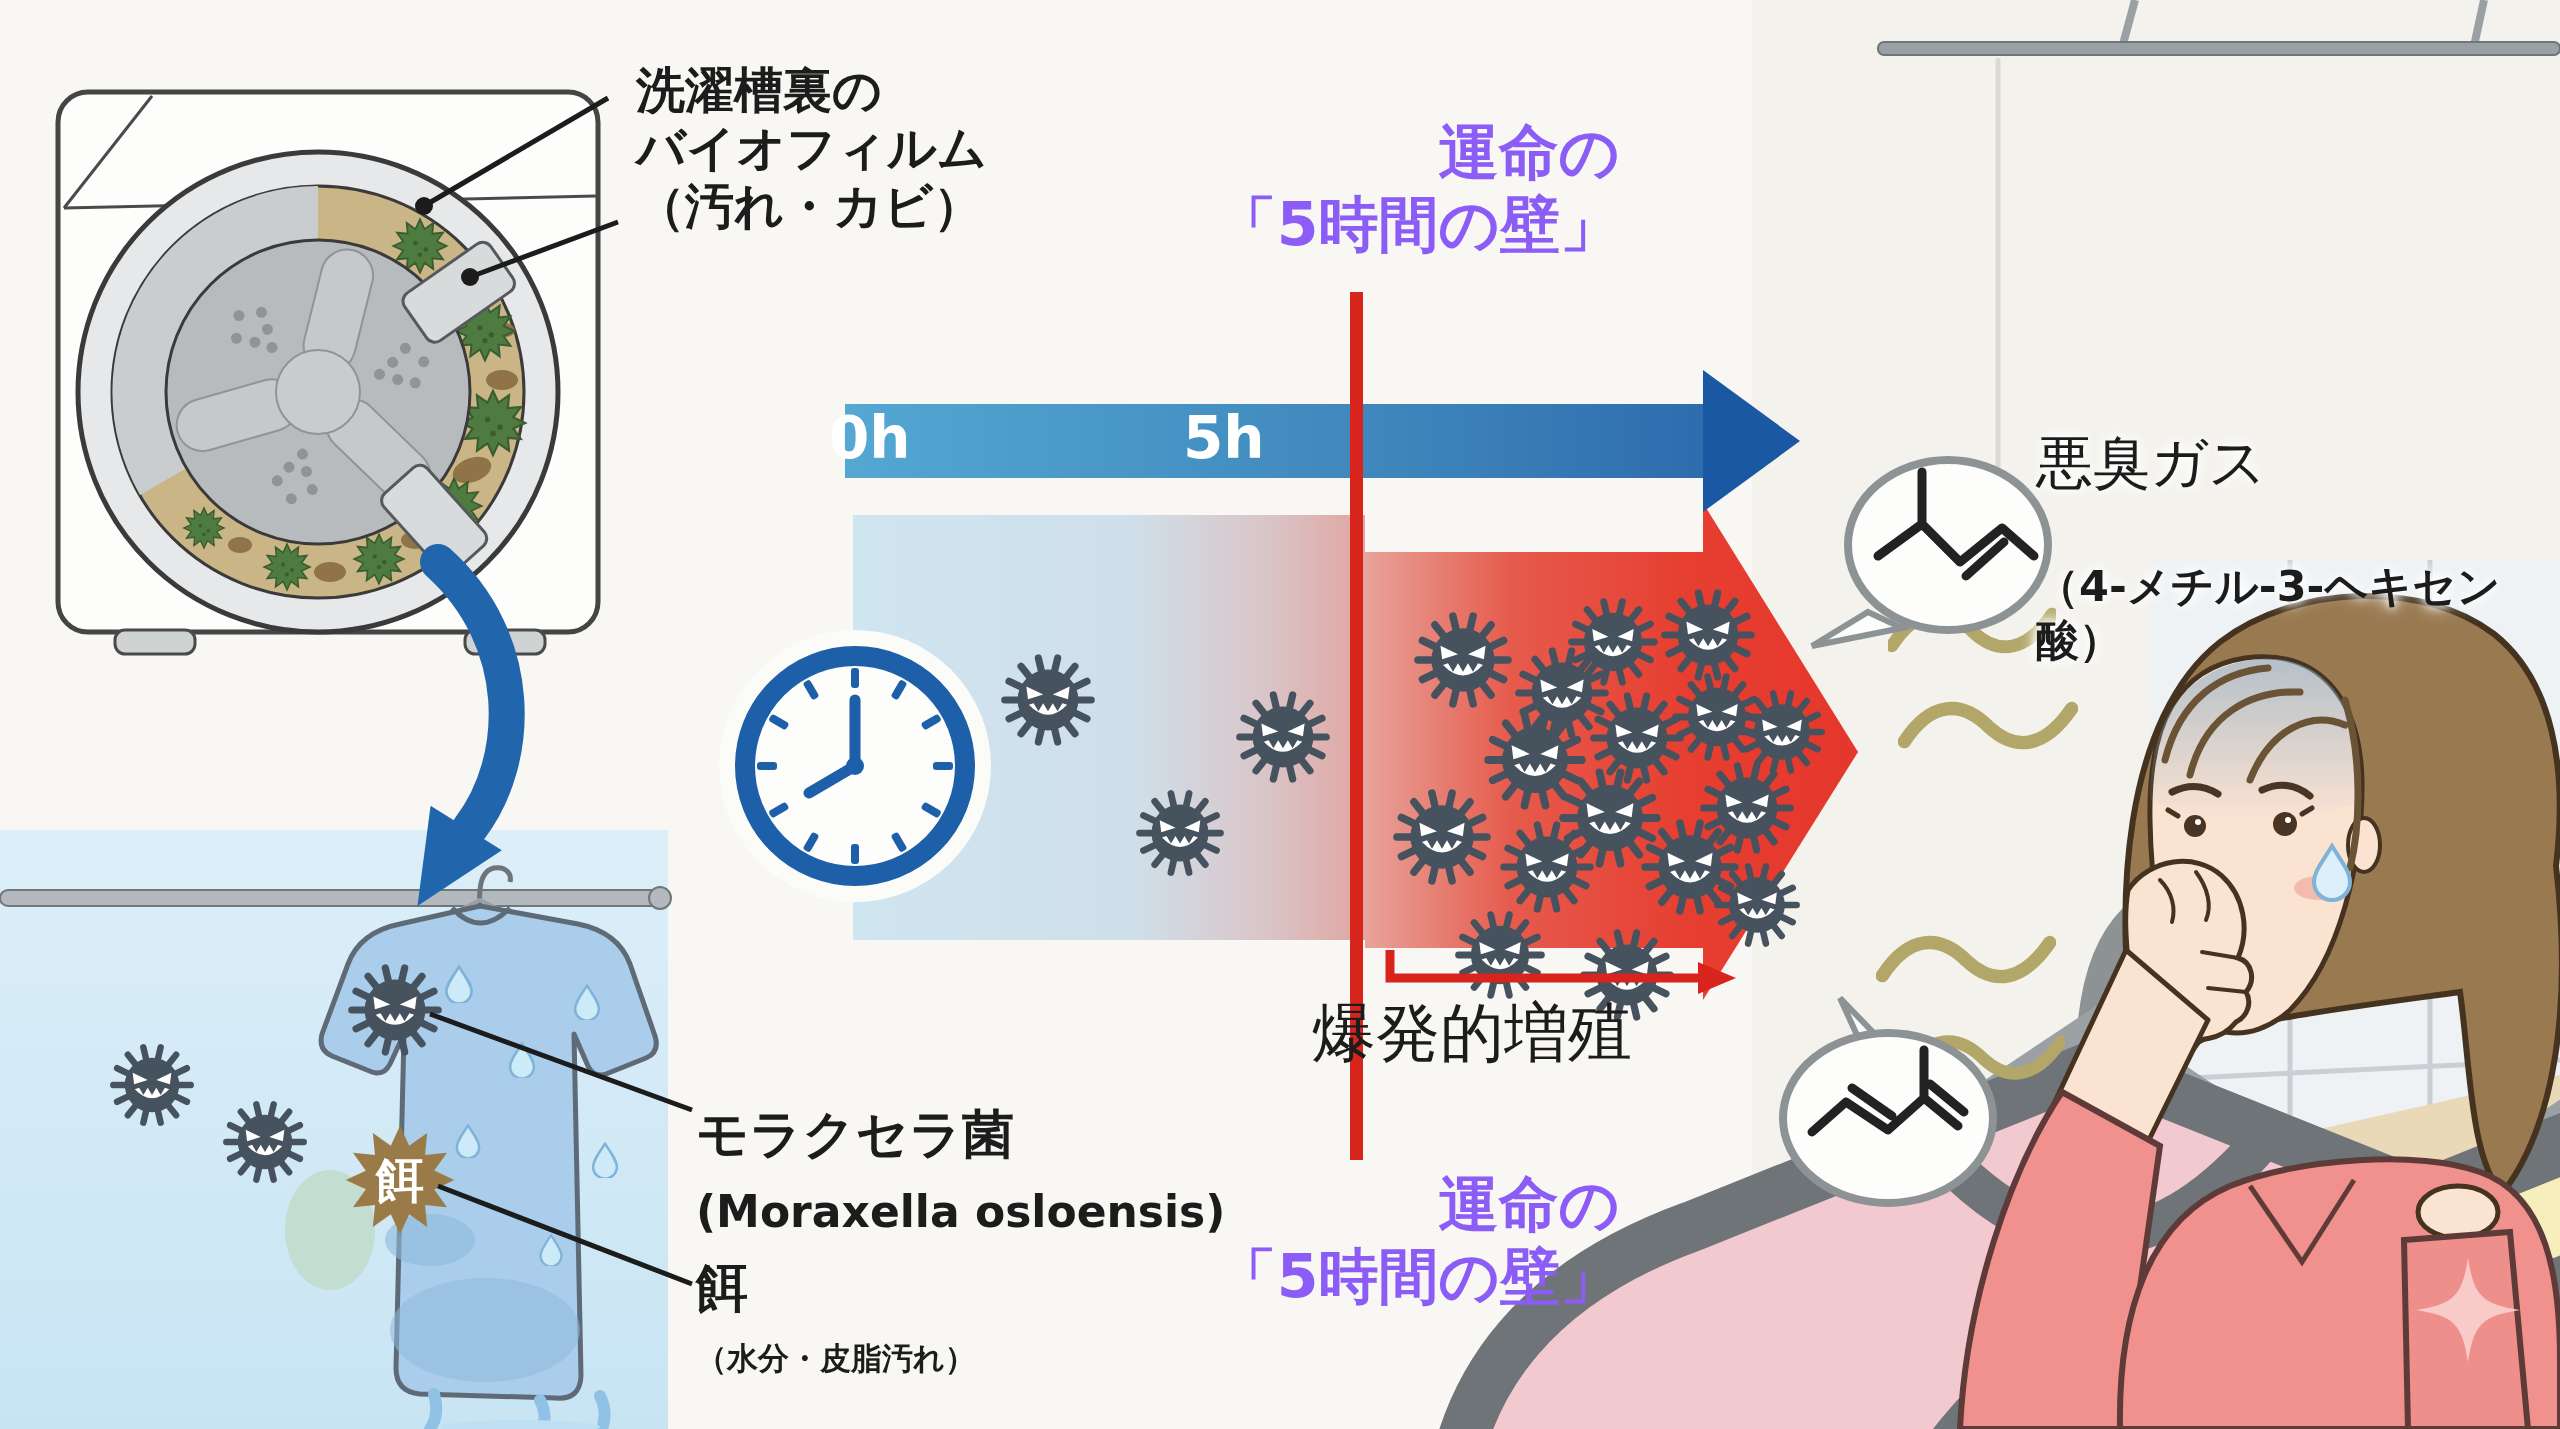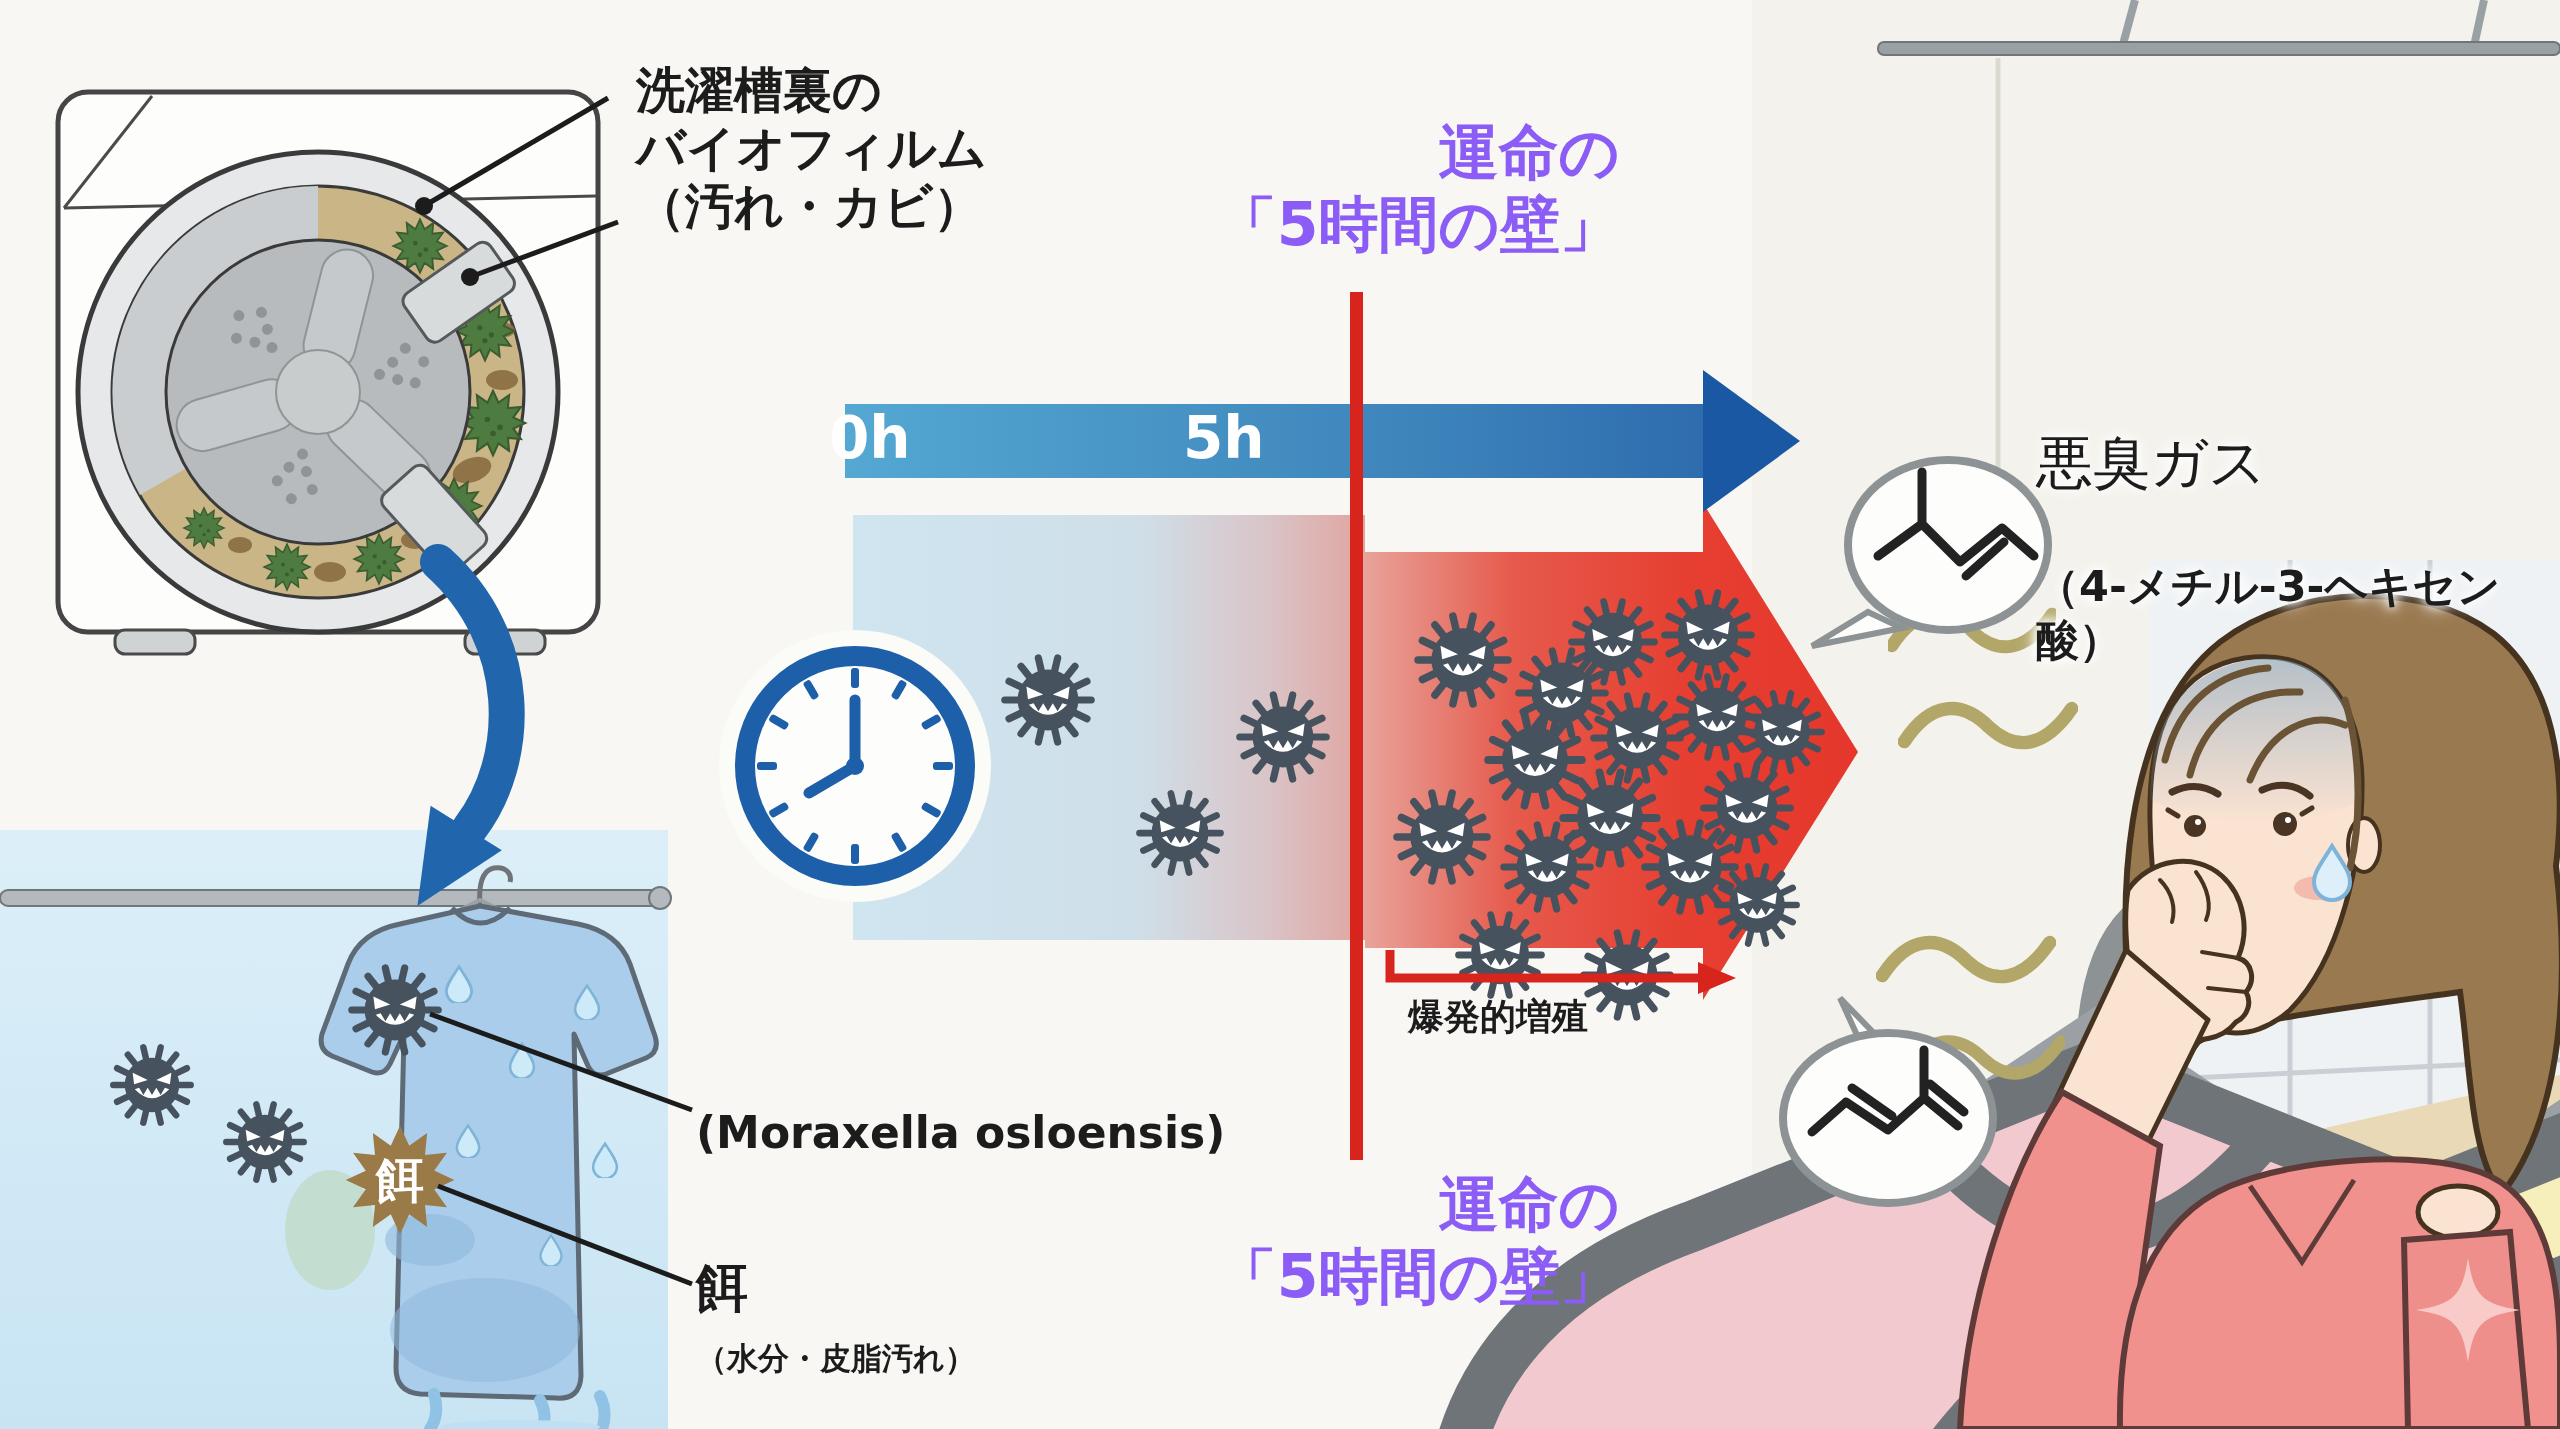--- a/index.html
+++ b/index.html
@@ -11,21 +11,21 @@
   }
   svg.scene{position:absolute;left:0;top:0;}
   .lbl{position:absolute;white-space:pre-line;line-height:1.18;}
   .lbl-biofilm{left:608px;top:62px;font-size:49px;font-weight:800;margin-left:28px;}
   .lbl-wall{width:520px;text-align:right;color:#8b5cf6;font-size:60px;font-weight:800;line-height:1.2;}
   .lbl-wall-top{left:1100px;top:116px;}
   .lbl-wall-bottom{left:1100px;top:1168px;}
   .lbl-h{position:absolute;color:#ffffff;font-size:58px;font-weight:800;}
   .lbl-0h{left:829px;top:404px;}
   .lbl-5h{left:1183px;top:404px;text-align:right;}
-  .lbl-growth{left:1408px;top:996px;font-size:36px;font-weight:700;}
+  .lbl-growth{left:1312px;top:996px;font-size:64px;font-weight:400;}
   .lbl-gas{left:2036px;top:412px;text-shadow:0 0 8px #fff,0 0 14px #fff,0 0 20px #fff;}
   .lbl-gas .t1{font-size:57px;font-weight:400;line-height:1.1;}
   .lbl-gas .t2{font-size:43px;font-weight:700;line-height:1.25;margin-top:48px;}
   .lbl-moraxella{left:696px;top:1086px;}
   .lbl-moraxella .t1{font-size:52px;font-weight:800;line-height:1.15;}
   .lbl-moraxella .t2{font-size:44px;font-weight:600;line-height:1.25;}
   .lbl-food{left:696px;top:1240px;}
   .lbl-food .t1{font-size:52px;font-weight:800;line-height:1.15;}
   .lbl-food .t2{font-size:31px;font-weight:700;line-height:1.3;}
 </style>
@@ -366,20 +366,21 @@
 <div class="lbl-h lbl-5h">5h</div>
 
 <div class="lbl lbl-growth">爆発的増殖</div>
 
 <div class="lbl lbl-gas">
   <div class="t1">悪臭ガス</div>
   <div class="t2">（4-メチル-3-ヘキセン酸）</div>
 </div>
 
 <div class="lbl lbl-moraxella">
+  <div class="t1">モラクセラ菌</div>
   <div class="t2">(Moraxella osloensis)</div>
 </div>
 
 <div class="lbl lbl-food">
   <div class="t1">餌</div>
   <div class="t2">（水分・皮脂汚れ）</div>
 </div>
 
 </div>
 

